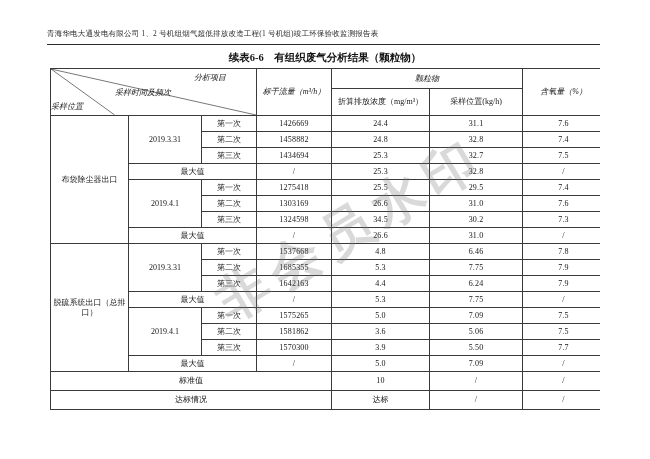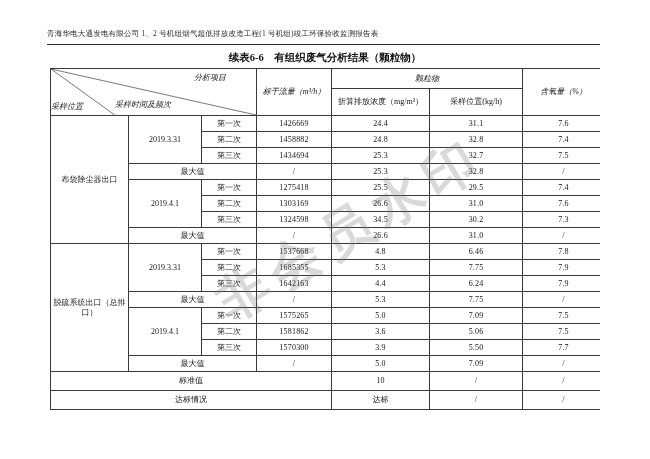--- a/index.html
+++ b/index.html
@@ -37,21 +37,21 @@
     color:#161616;
   }
   tr.hrow1 { height:20px;font-style:italic; }
   tr.hrow2 { height:27px; }
   tr.drow  { height:16px; }
   tr.frow  { height:19px;margin-top:8px; }
   td.corner { padding:0; }
   .corner-svg { position:absolute; left:0; top:0; width:100%; height:100%; }
   .corner-label { position:absolute; font-size:8px; white-space:nowrap; }
   .corner-top { right:30px; top:4px; }
-  .corner-mid { left:64px; bottom:5px; }
+  .corner-mid { left:64px; bottom:17px; }
   .corner-bot { left:0; bottom:3px; }
   .num { font-size:7.5px; letter-spacing:0.2px; }
   .pmark {
     position:absolute; right:-9px; bottom:-2px; font-size:6px; color:#9a9a9a;
     font-family:"DejaVu Sans", sans-serif; line-height:1;
   }
   .page-number {
     position:absolute; left:0; top:414px; width:650px; text-align:center;
     font-size:8px; color:#222;
   }

